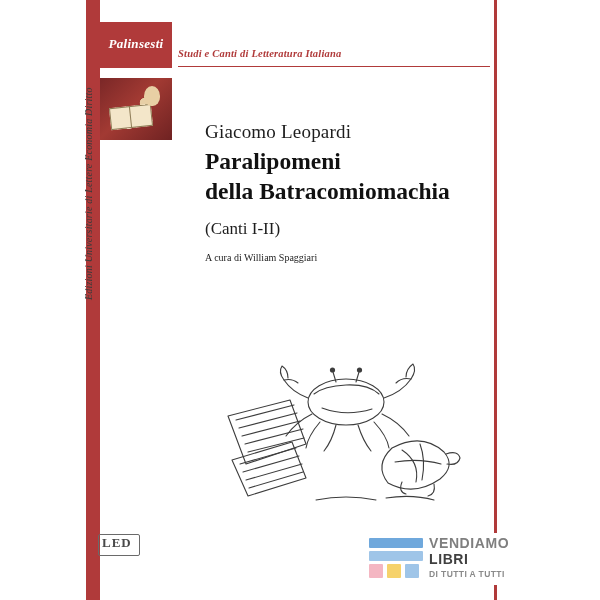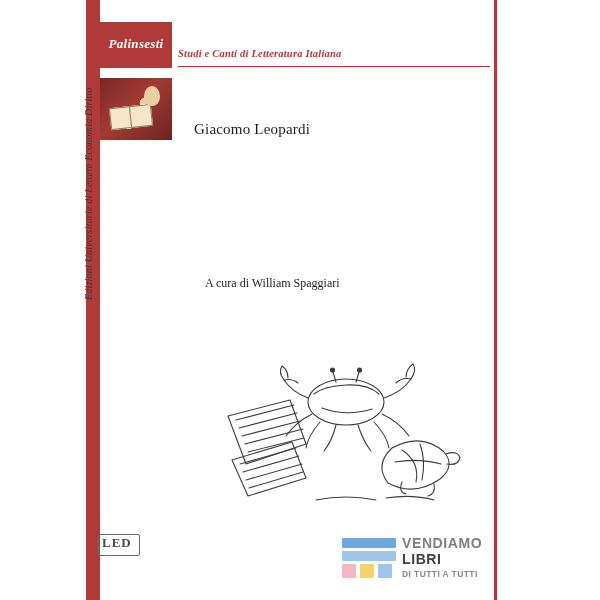--- a/index.html
+++ b/index.html
@@ -171,23 +171,23 @@
   .led-logo .txt {
     position: absolute;
     left: 4px;
     top: 1px;
     font-size: 13px;
   }
 
   
   .author {
     position: absolute;
-    left: 194px;
+    left: 205px;
     top: 121px;
-    font-size: 15px;
+    font-size: 19px;
     color: #1d1d1d;
     letter-spacing: .2px;
   }
   .title {
     position: absolute;
     left: 205px;
     top: 147px;
     width: 280px;
     font-size: 23.5px;
     font-weight: bold;
@@ -197,39 +197,39 @@
   .subtitle {
     position: absolute;
     left: 205px;
     top: 219px;
     font-size: 17px;
     color: #1d1d1d;
   }
   .editor {
     position: absolute;
     left: 205px;
-    top: 276px;
-    font-size: 12px;
+    top: 252px;
+    font-size: 10px;
     color: #1d1d1d;
   }
 
   
   .illus {
     position: absolute;
     left: 196px;
     top: 330px;
     width: 270px;
     height: 180px;
   }
   .illus svg { display: block; }
 
   
   .wm {
     position: absolute;
-    left: 338px;
+    left: 365px;
     top: 533px;
     width: 148px;
     height: 52px;
     background: #ffffff;
   }
   .wm .bars {
     position: absolute;
     left: 4px;
     top: 5px;
     width: 54px;
@@ -300,21 +300,26 @@
 
   <div class="vert-pub">Edizioni Universitarie di Lettere Economia Diritto</div>
 
   <div class="led-logo">
     <div class="box"></div>
     <div class="txt">LED</div>
   </div>
 
   <div class="author">Giacomo Leopardi</div>
 
-
+  <div class="title">
+    <div>Paralipomeni</div>
+    <div>della Batracomiomachia</div>
+  </div>
+
+  <div class="subtitle">(Canti I-II)</div>
   <div class="editor">A cura di William Spaggiari</div>
 
   <div class="illus">
     <svg width="270" height="180" viewBox="0 0 270 180">
       <g fill="none" stroke="#3d3d3d" stroke-width="1.1" stroke-linejoin="round" stroke-linecap="round">
 
         <ellipse cx="150" cy="72" rx="38" ry="23"></ellipse>
         <path d="M118 64 q10 -8 32 -9 q22 -1 33 9"></path>
         <path d="M126 78 q24 9 50 1"></path>
 

